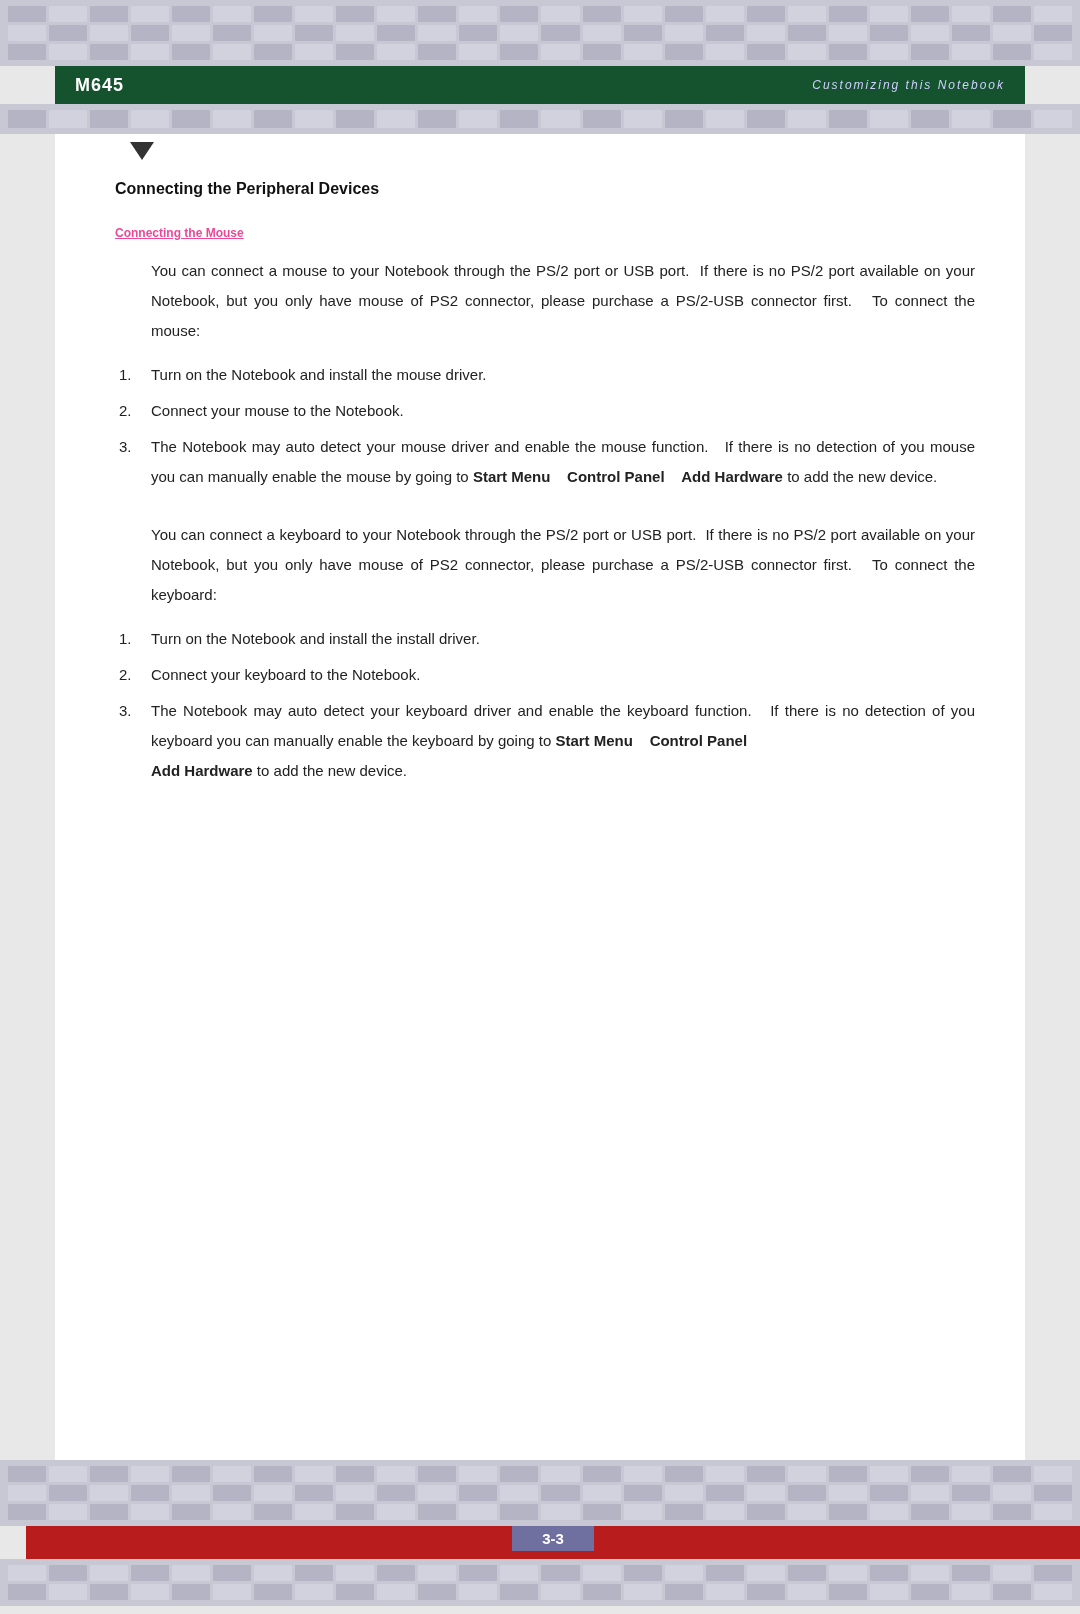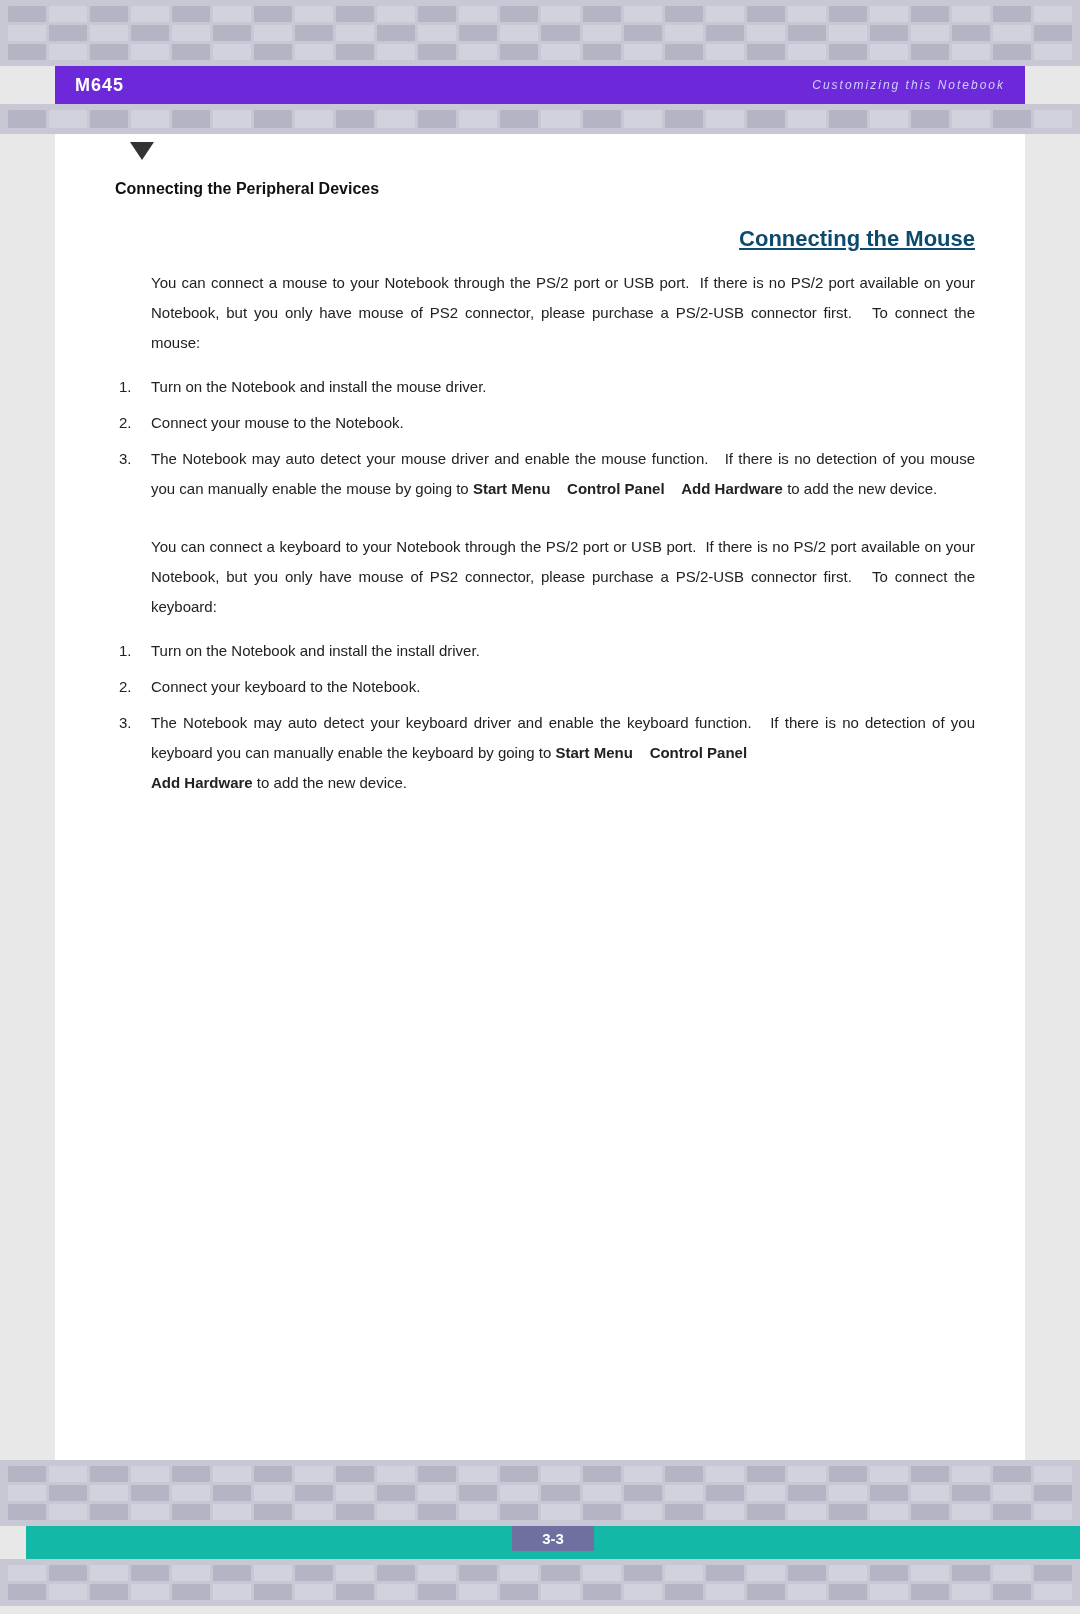--- a/index.html
+++ b/index.html
@@ -11,21 +11,21 @@
     body {
       width: 1080px;
       min-height: 1614px;
       background: #e8e8e8;
       font-family: Arial, sans-serif;
       position: relative;
     }
 
     
     .header-bar {
-      background: #6d28d9;
+      background: #14532d;
       height: 38px;
       display: flex;
       align-items: center;
       justify-content: space-between;
       padding: 0 20px;
       margin: 0 55px;
     }
 
     .header-model {
       color: white;
@@ -63,26 +63,25 @@
     }
 
     .page-title {
       font-size: 16px;
       font-weight: bold;
       margin-bottom: 28px;
       color: #111;
     }
 
     .section-title {
-      font-size: 22px;
+      font-size: 12px;
       font-weight: bold;
       text-decoration: underline;
       margin-bottom: 16px;
-      color: #0c4a6e;
-      text-align: right;
+      color: #ec4899;
     }
 
     .section-paragraph {
       font-size: 15px;
       line-height: 2.0;
       color: #222;
       text-align: justify;
       margin-bottom: 14px;
       margin-left: 36px;
     }
@@ -389,21 +388,21 @@
     <div class="tgc"></div>
     <div class="tgc l"></div>
     <div class="tgc"></div>
     <div class="tgc l"></div>
     <div class="tgc"></div>
     <div class="tgc l"></div>
     <div class="tgc"></div>
     <div class="tgc l"></div>
 </div>
 
-<div style="background:#14b8a6; display:flex; justify-content:center; align-items:center; padding-bottom:8px;margin-left:26px;">
+<div style="background:#b91c1c; display:flex; justify-content:center; align-items:center; padding-bottom:8px;margin-left:26px;">
   <div style="background:#7070a0; color:white; font-size:15px; font-weight:bold; padding:4px 30px;">3-3</div>
 </div>
 
 <div style="background:#c8c8d4; padding:6px 8px; display:grid; grid-template-columns: repeat(26,1fr); grid-template-rows: repeat(2,16px); gap:3px;">
   <div class="tgc l"></div>
     <div class="tgc"></div>
     <div class="tgc l"></div>
     <div class="tgc"></div>
     <div class="tgc l"></div>
     <div class="tgc"></div>

